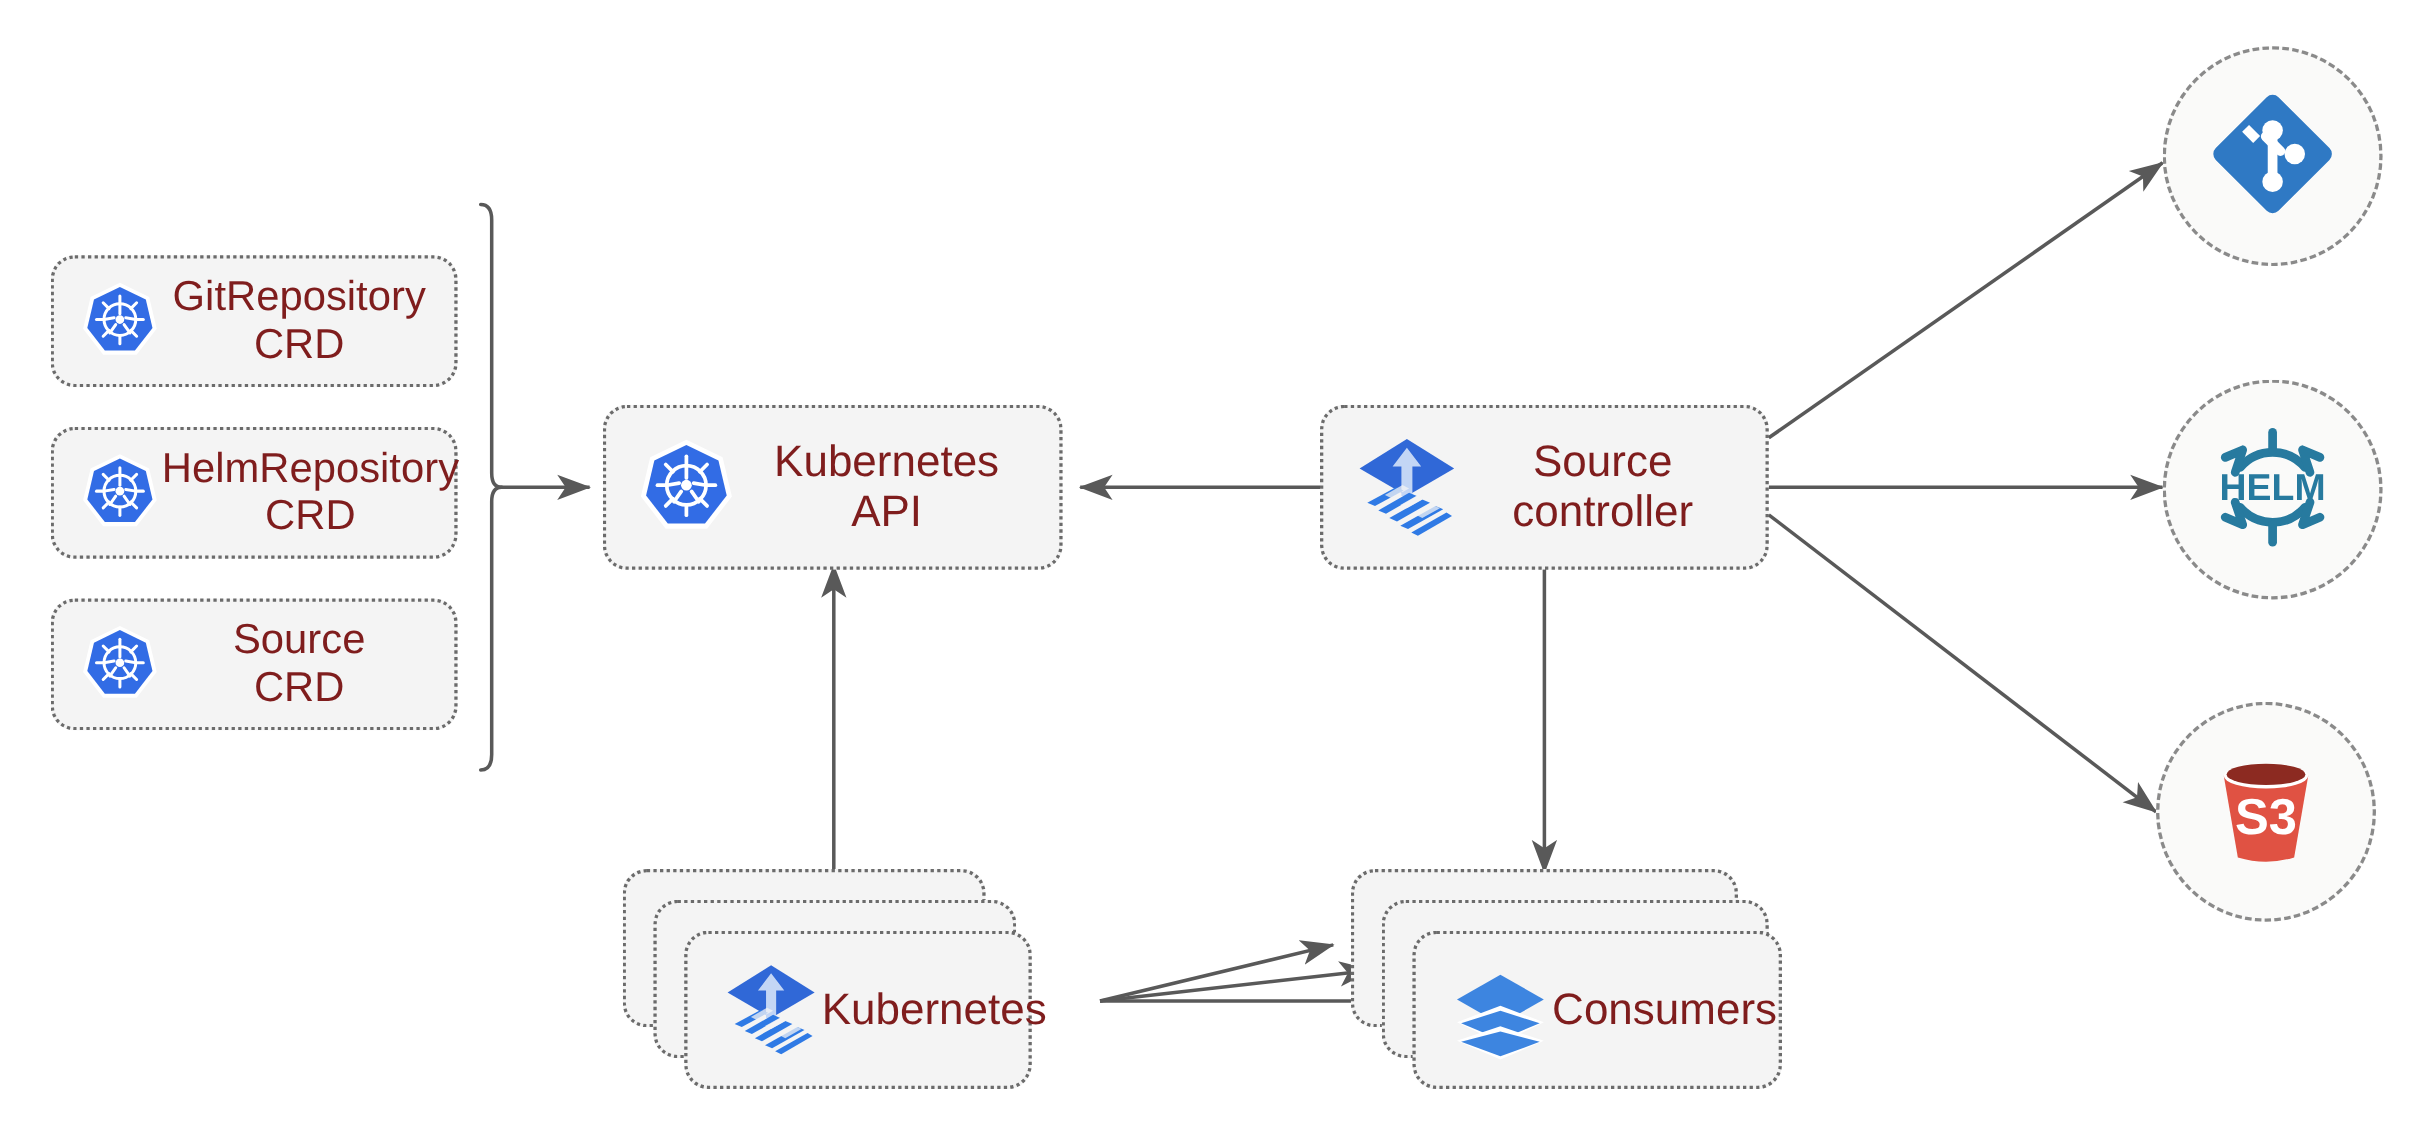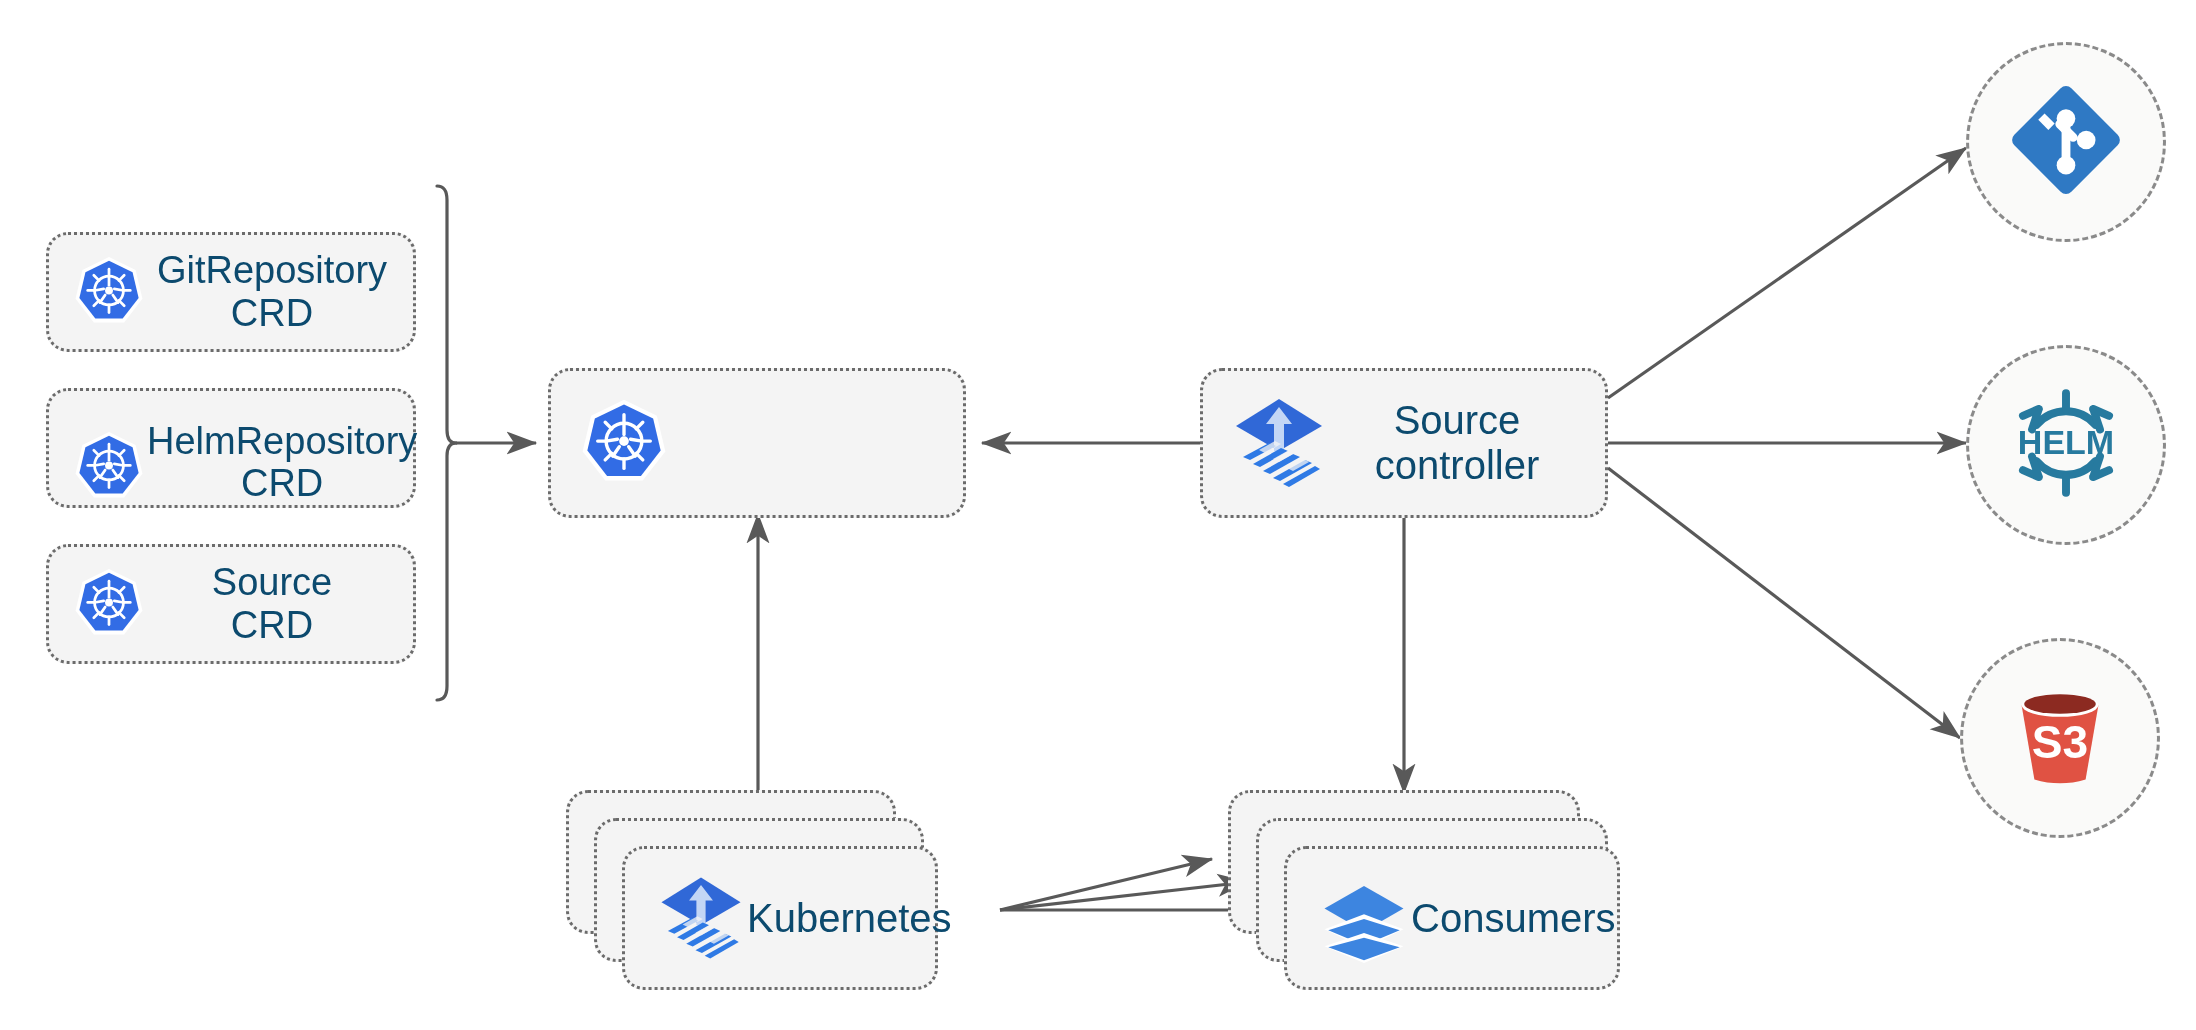--- a/index.html
+++ b/index.html
@@ -32,21 +32,21 @@
     box-sizing: border-box;
     background: #f4f4f4;
     border: 3px dotted #6b6b6b;
     border-radius: 22px;
     display: flex;
     align-items: center;
     justify-content: flex-start;
   }
   .node-label {
     font-size: 40px;
-    color: #0c4a6e;
+    color: #7f1d1d;
     line-height: 1.12;
     text-align: center;
     white-space: pre-line;
     flex: 1 1 auto;
   }
   .node-icon {
     flex: 0 0 auto;
     display: flex;
     align-items: center;
     justify-content: center;
@@ -151,21 +151,21 @@
           <line x1="38" y1="64" x2="45" y2="54"></line>
           <line x1="62" y1="64" x2="55" y2="54"></line>
         </g>
         <circle cx="50" cy="48" r="5.2" fill="#ffffff"></circle>
       </svg>
     </span>
     <span class="node-label">GitRepository
 CRD</span>
   </div>
 
-  <div class="node crd-box" style="left:46px; top:388px;align-items:flex-end;">
+  <div class="node crd-box" style="left:46px; top:388px;">
     <span class="node-icon">
       <svg width="76" height="76" viewBox="0 0 100 100">
         <polygon points="50,4 85,21 94,59 70,90 30,90 6,59 15,21" fill="#ffffff"></polygon>
         <polygon points="50,9 81,24 89,58 68,85 32,85 11,58 19,24" fill="#326ce5"></polygon>
         <g stroke="#ffffff" stroke-width="3.6" fill="none" stroke-linecap="round">
           <circle cx="50" cy="48" r="19"></circle>
           <line x1="50" y1="20" x2="50" y2="29"></line>
           <line x1="50" y1="67" x2="50" y2="77"></line>
           <line x1="22" y1="48" x2="31" y2="48"></line>
           <line x1="69" y1="48" x2="78" y2="48"></line>
@@ -231,20 +231,21 @@
           <line x1="37" y1="61" x2="30" y2="68"></line>
           <line x1="50" y1="29" x2="50" y2="41"></line>
           <line x1="31" y1="48" x2="43" y2="46"></line>
           <line x1="69" y1="48" x2="57" y2="46"></line>
           <line x1="38" y1="64" x2="45" y2="54"></line>
           <line x1="62" y1="64" x2="55" y2="54"></line>
         </g>
         <circle cx="50" cy="48" r="5.2" fill="#ffffff"></circle>
       </svg>
     </span>
+    <span class="node-label">Kubernetes API</span>
   </div>
 
   <div class="node" style="left:1200px; top:368px; width:408px; height:150px; padding:0 20px 0 26px;">
     <span class="node-icon">
       <svg width="100" height="100" viewBox="0 0 100 100">
         <polygon points="50,6 93,33 50,58 7,33" fill="#3068d7"></polygon>
         <path d="M50,14 L63,31 L55,31 L55,58 L45,58 L45,31 L37,31 Z" fill="#c3d6f5"></path>
         <g fill="#2f7ae5">
           <path d="M14,64 L40,50 L47,53 L21,67 Z"></path>
           <path d="M24,71 L52,55 L59,58 L31,74 Z"></path>

